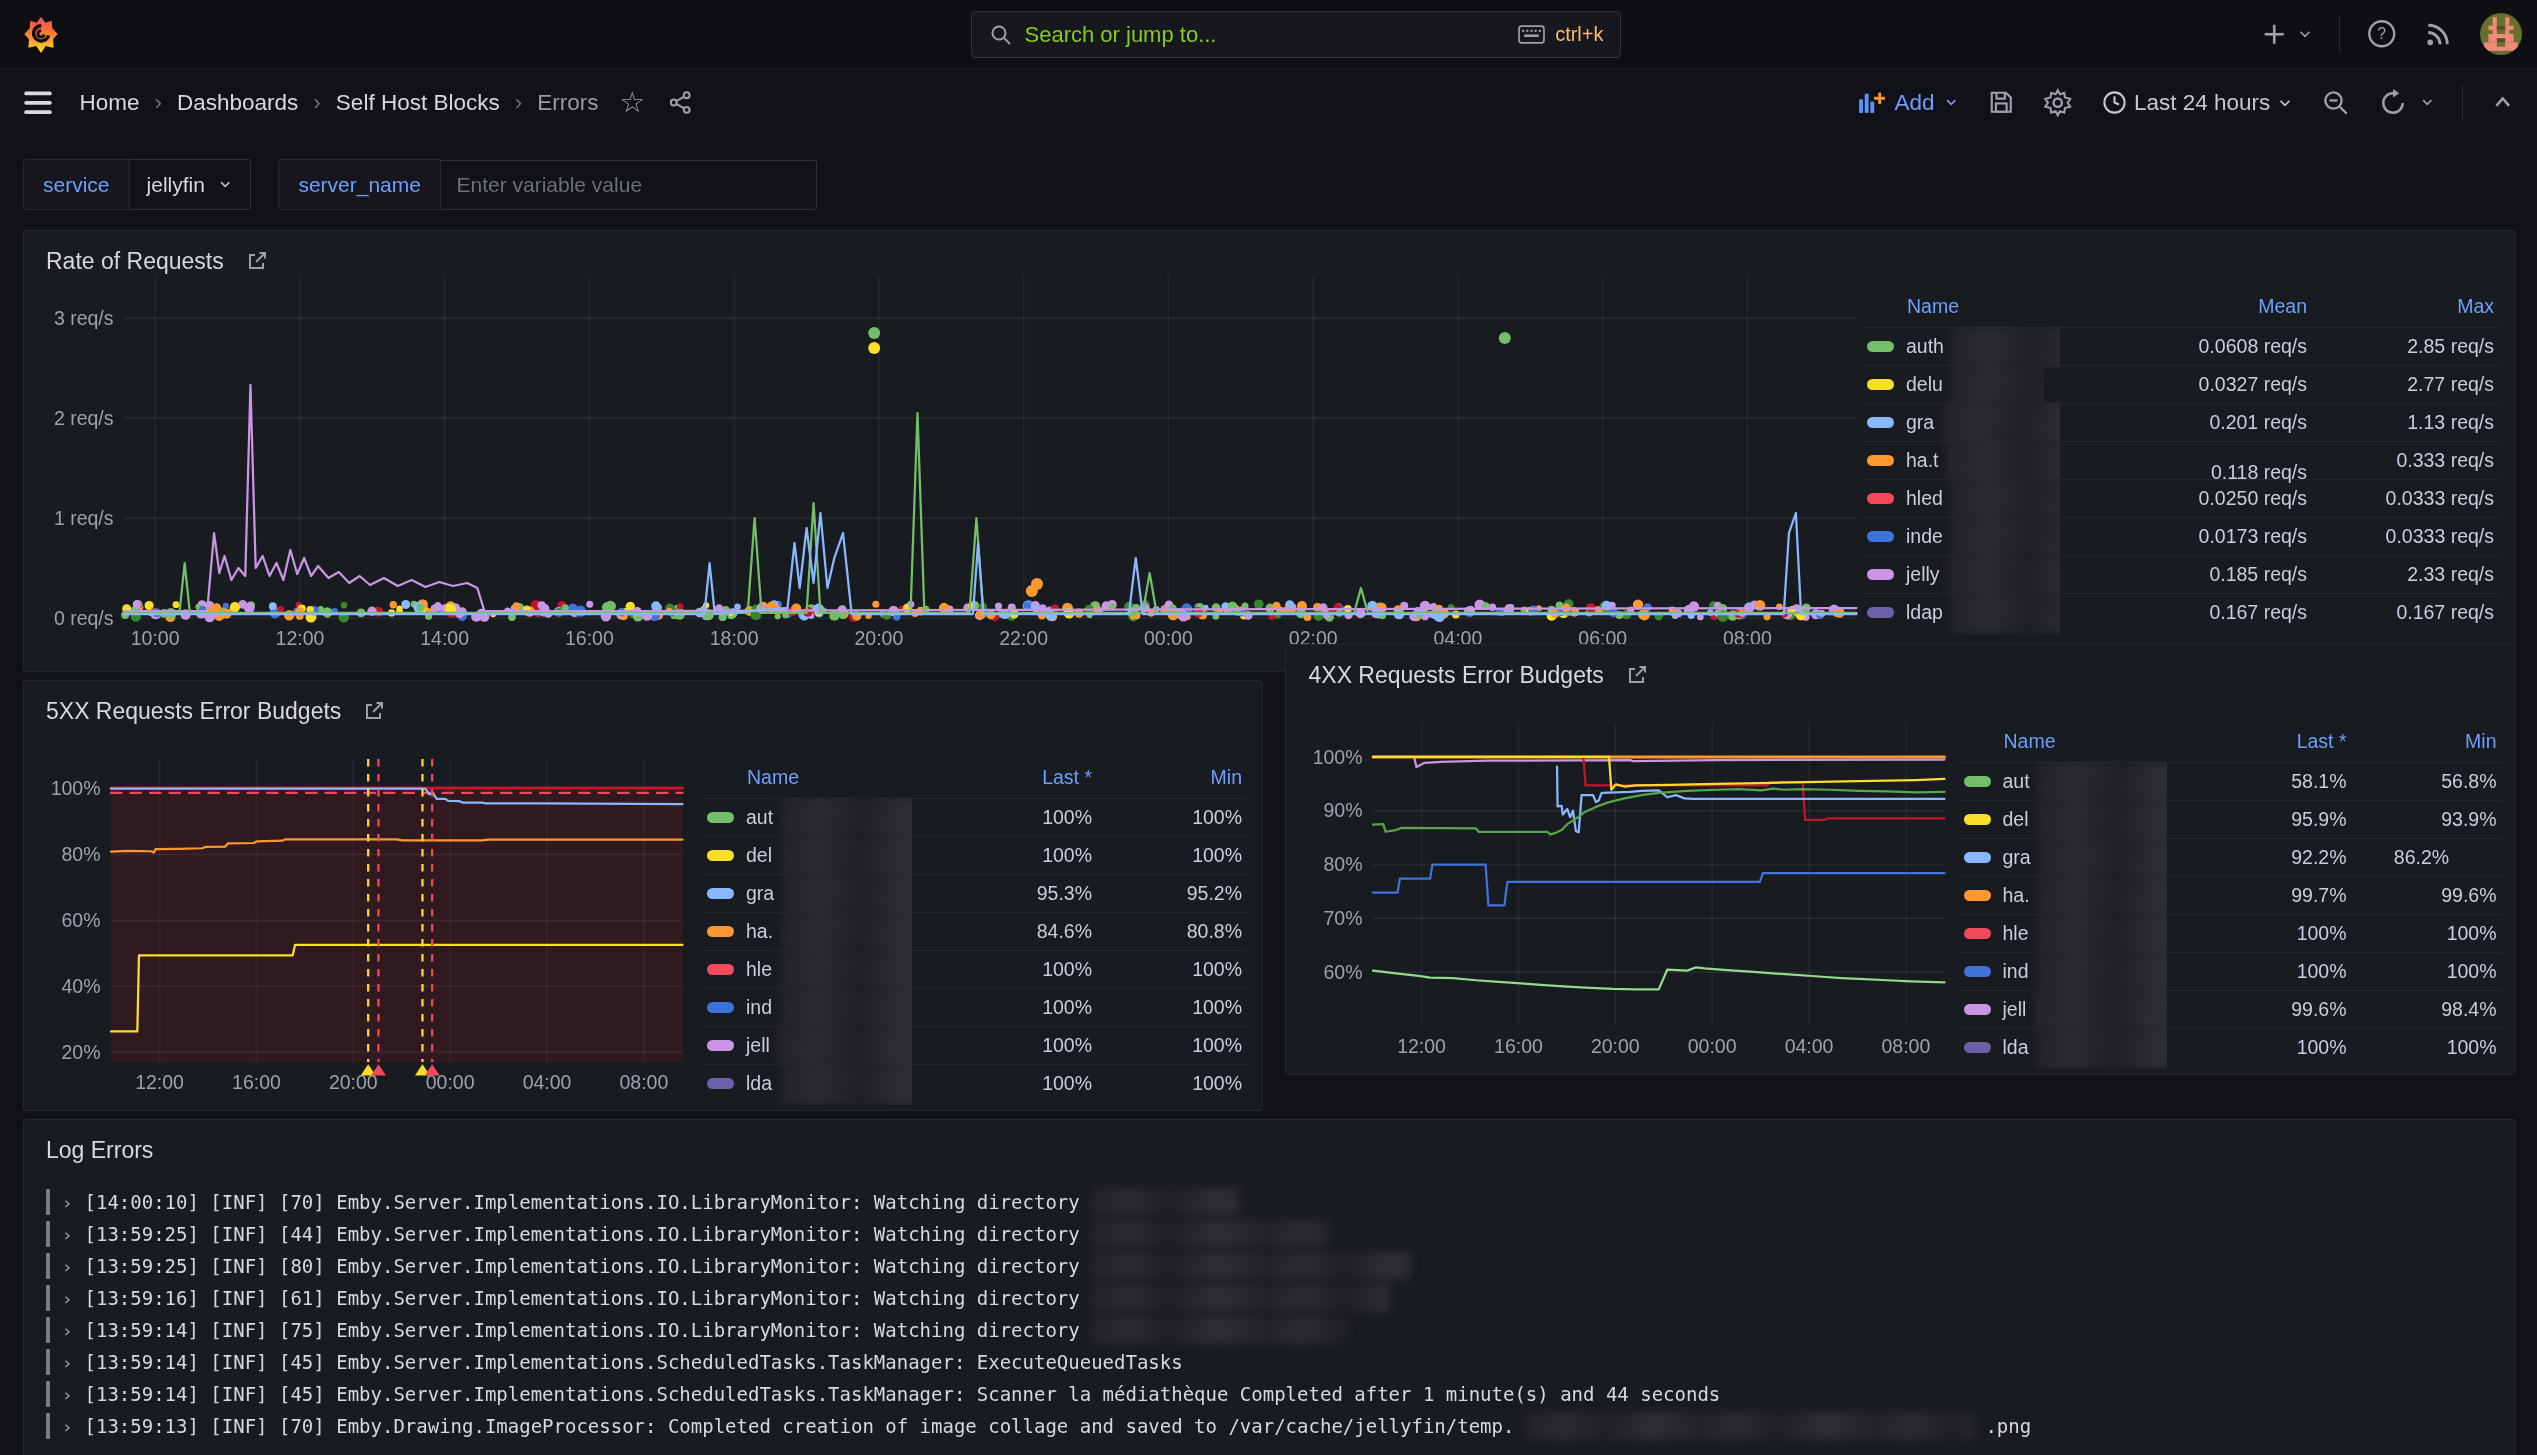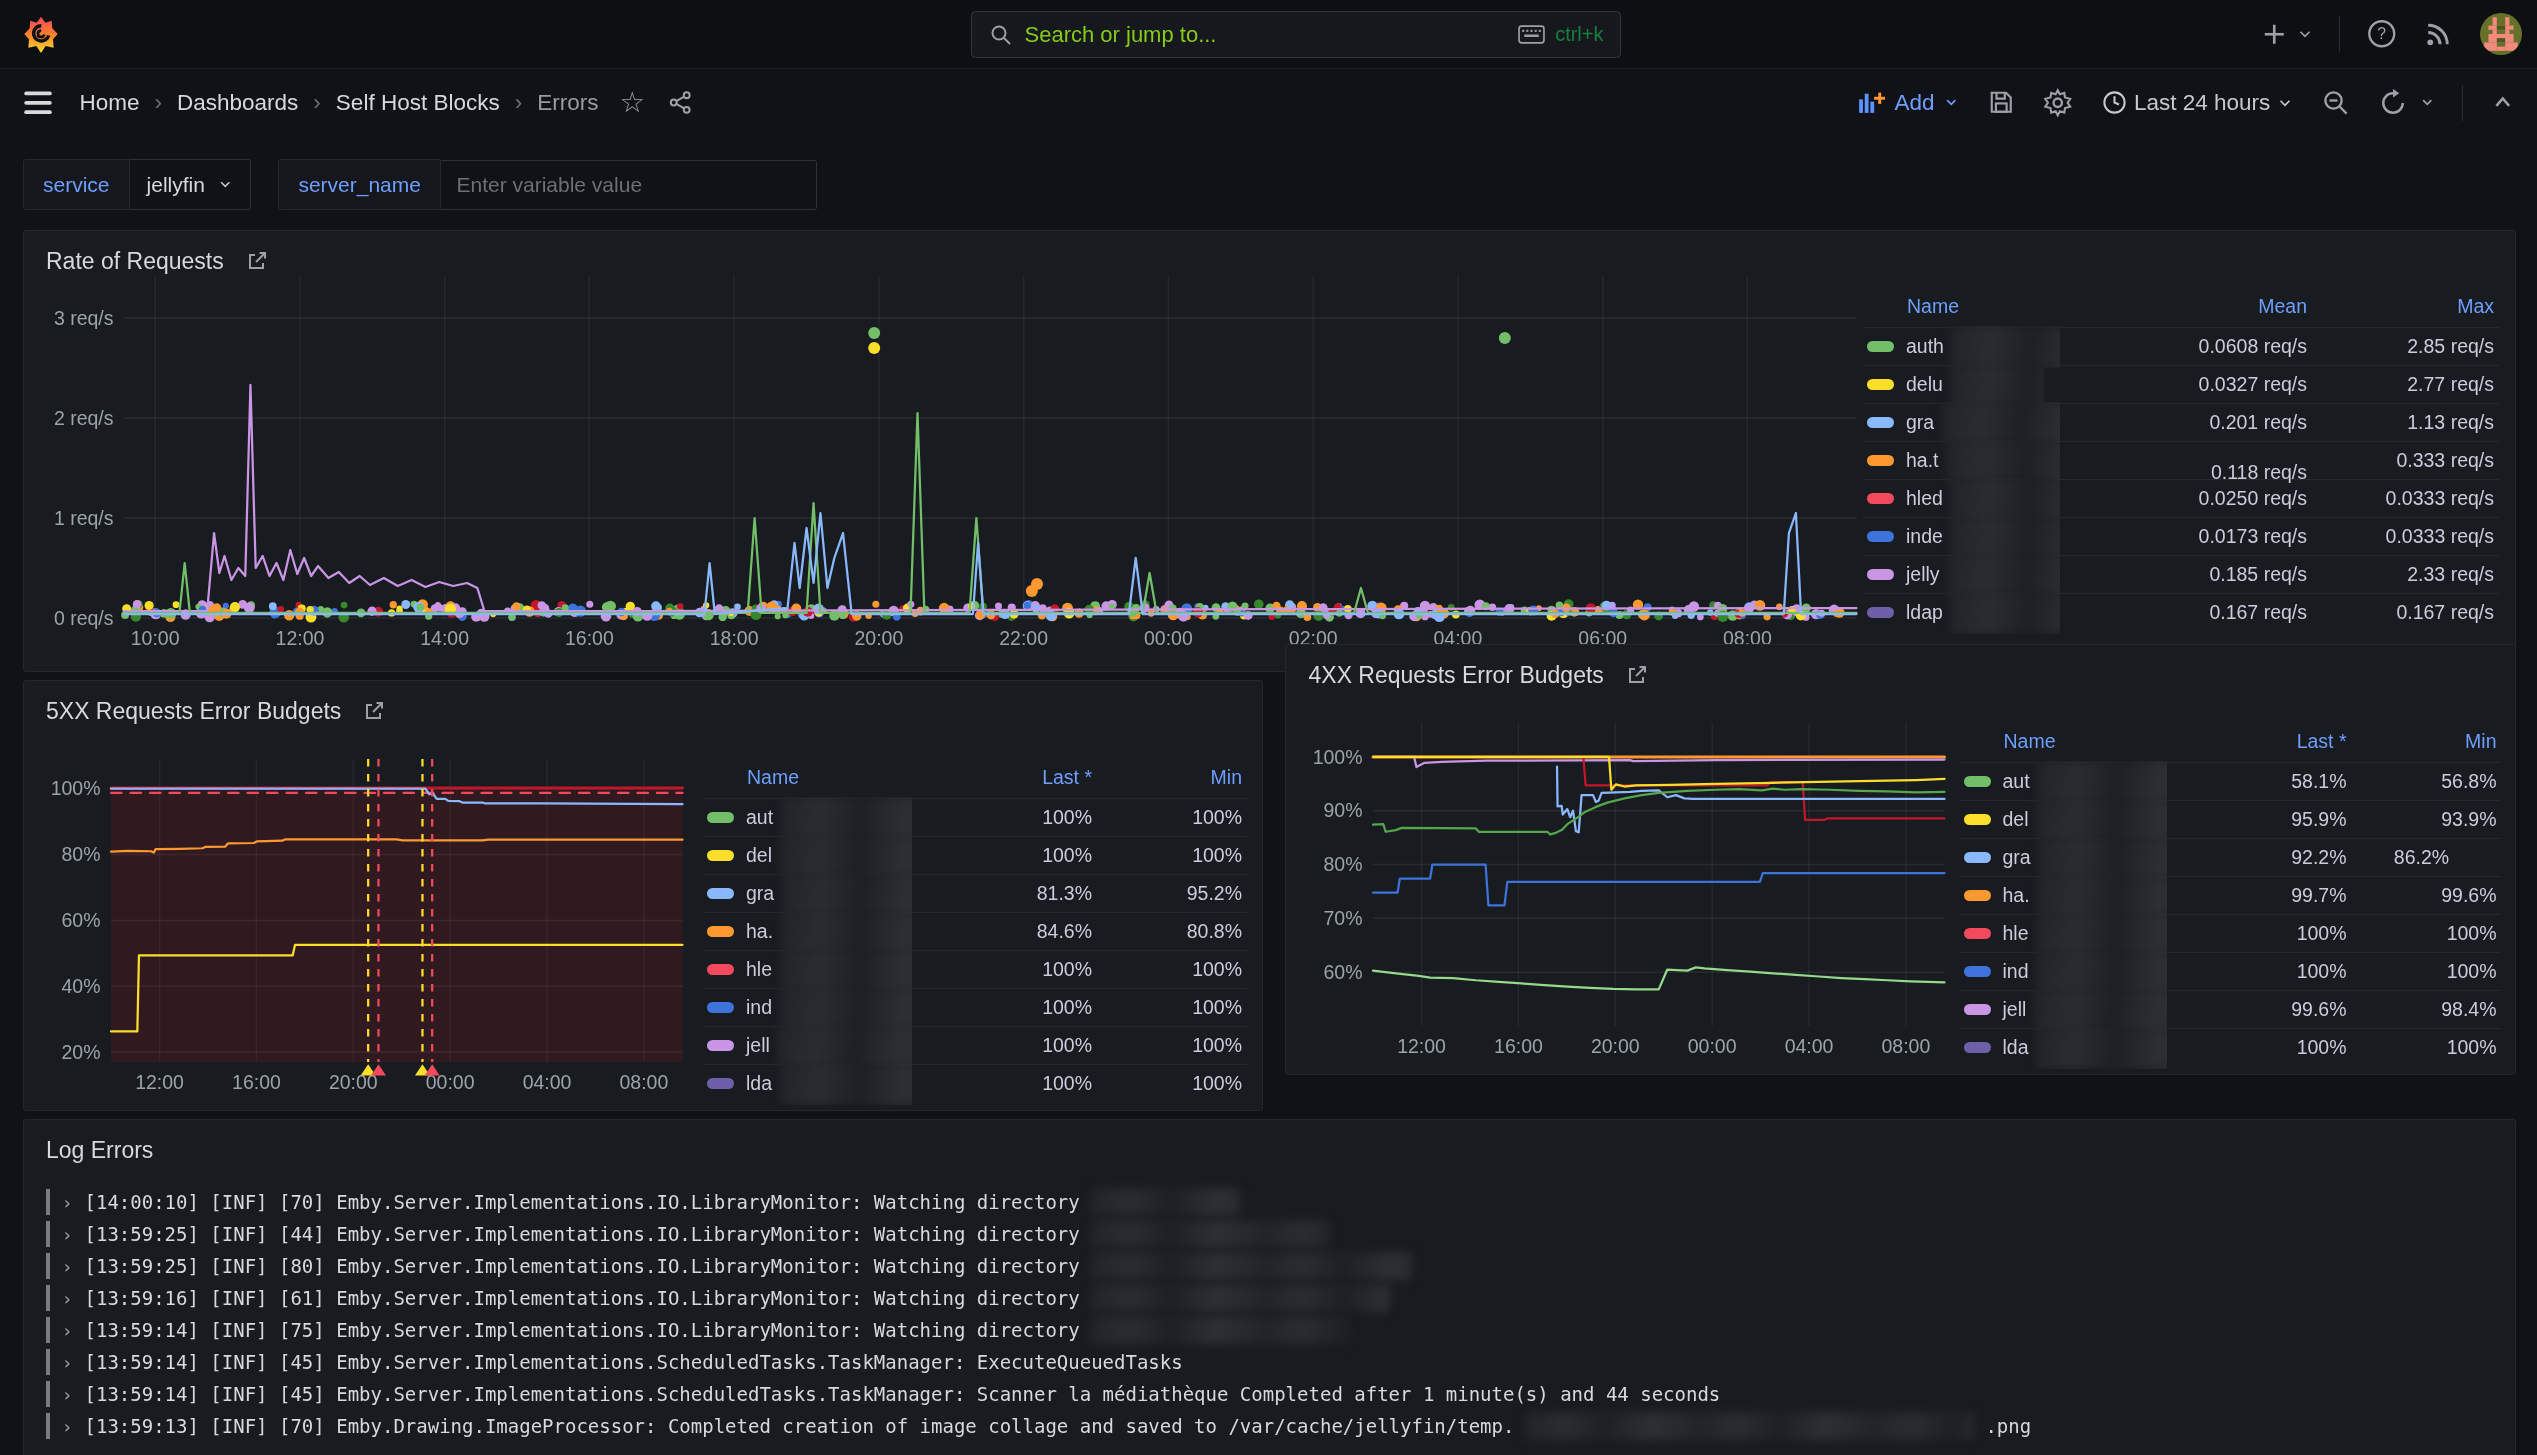--- a/index.html
+++ b/index.html
@@ -4,21 +4,21 @@
 <style>
   html,body{margin:0;padding:0;background:#111217;width:2538px;height:1455px;overflow:hidden;
     font-family:"Liberation Sans",sans-serif;color:#CCCCDC;-webkit-font-smoothing:antialiased;}
   .abs{position:absolute;}
   
   #topbar{position:absolute;left:0;top:0;width:2538px;height:68px;background:#0E0F13;border-bottom:0.7px solid #1D1F26;}
   #logo{position:absolute;left:21px;top:13.5px;width:40px;height:42px;}
   #searchbox{position:absolute;left:971px;top:11.2px;width:615px;height:45px;background:#17181D;
     border:0.7px solid #34363C;border-radius:4.5px;display:flex;align-items:center;padding:0 16.5px;gap:12px;cursor:pointer;}
   #searchbox .ph{color:#84cc16;font-size:22px;flex:1;}
-  #searchbox .kbd{display:flex;align-items:center;gap:10px;color:#15803d;font-size:20px;}
+  #searchbox .kbd{display:flex;align-items:center;gap:10px;color:#fdba74;font-size:20px;}
   .topright{position:absolute;right:16.5px;top:0;height:68px;display:flex;align-items:center;gap:25.5px;}
   .icon-btn{display:flex;align-items:center;justify-content:center;cursor:pointer;color:#9DA0A8;}
   .vdiv{width:0.7px;height:36px;background:#2A2C33;}
   
   #navrow{position:absolute;left:0;top:69px;width:2538px;height:67px;display:flex;align-items:center;padding:0 22.5px;box-sizing:border-box;}
   #crumbs{display:flex;align-items:center;gap:15px;font-size:22.5px;margin-left:27px;}
   #crumbs .sep{color:#6E7076;font-size:22.5px;}
   #crumbs .crumb{color:#D8D9DA;cursor:pointer;}
   #crumbs .crumb.current{color:#9A9BA2;cursor:default;}
   #navrow .after-crumbs{display:flex;align-items:center;gap:22.5px;margin-left:21px;}
@@ -869,21 +869,21 @@
         </span>
         <span class="lg-val" style="width: 180px;">100%</span>
         <span class="lg-val" style="width: 150px;">100%</span>
       </div>
       <div class="lg-row">
         <span class="lg-name">
           <span class="lg-swatch" style="background: rgb(138, 184, 255);"></span>
           <span>gra</span>
           <span class="redacted" style="width: 247px; margin-left: -4.5px;"></span>
         </span>
-        <span class="lg-val" style="width: 180px;">81.3%</span>
+        <span class="lg-val" style="width: 180px;">95.3%</span>
         <span class="lg-val" style="width: 150px;">95.2%</span>
       </div>
       <div class="lg-row">
         <span class="lg-name">
           <span class="lg-swatch" style="background: rgb(255, 152, 48);"></span>
           <span>ha.</span>
           <span class="redacted" style="width: 161px; margin-left: -4.5px;"></span>
         </span>
         <span class="lg-val" style="width: 180px;">84.6%</span>
         <span class="lg-val" style="width: 150px;">80.8%</span>

